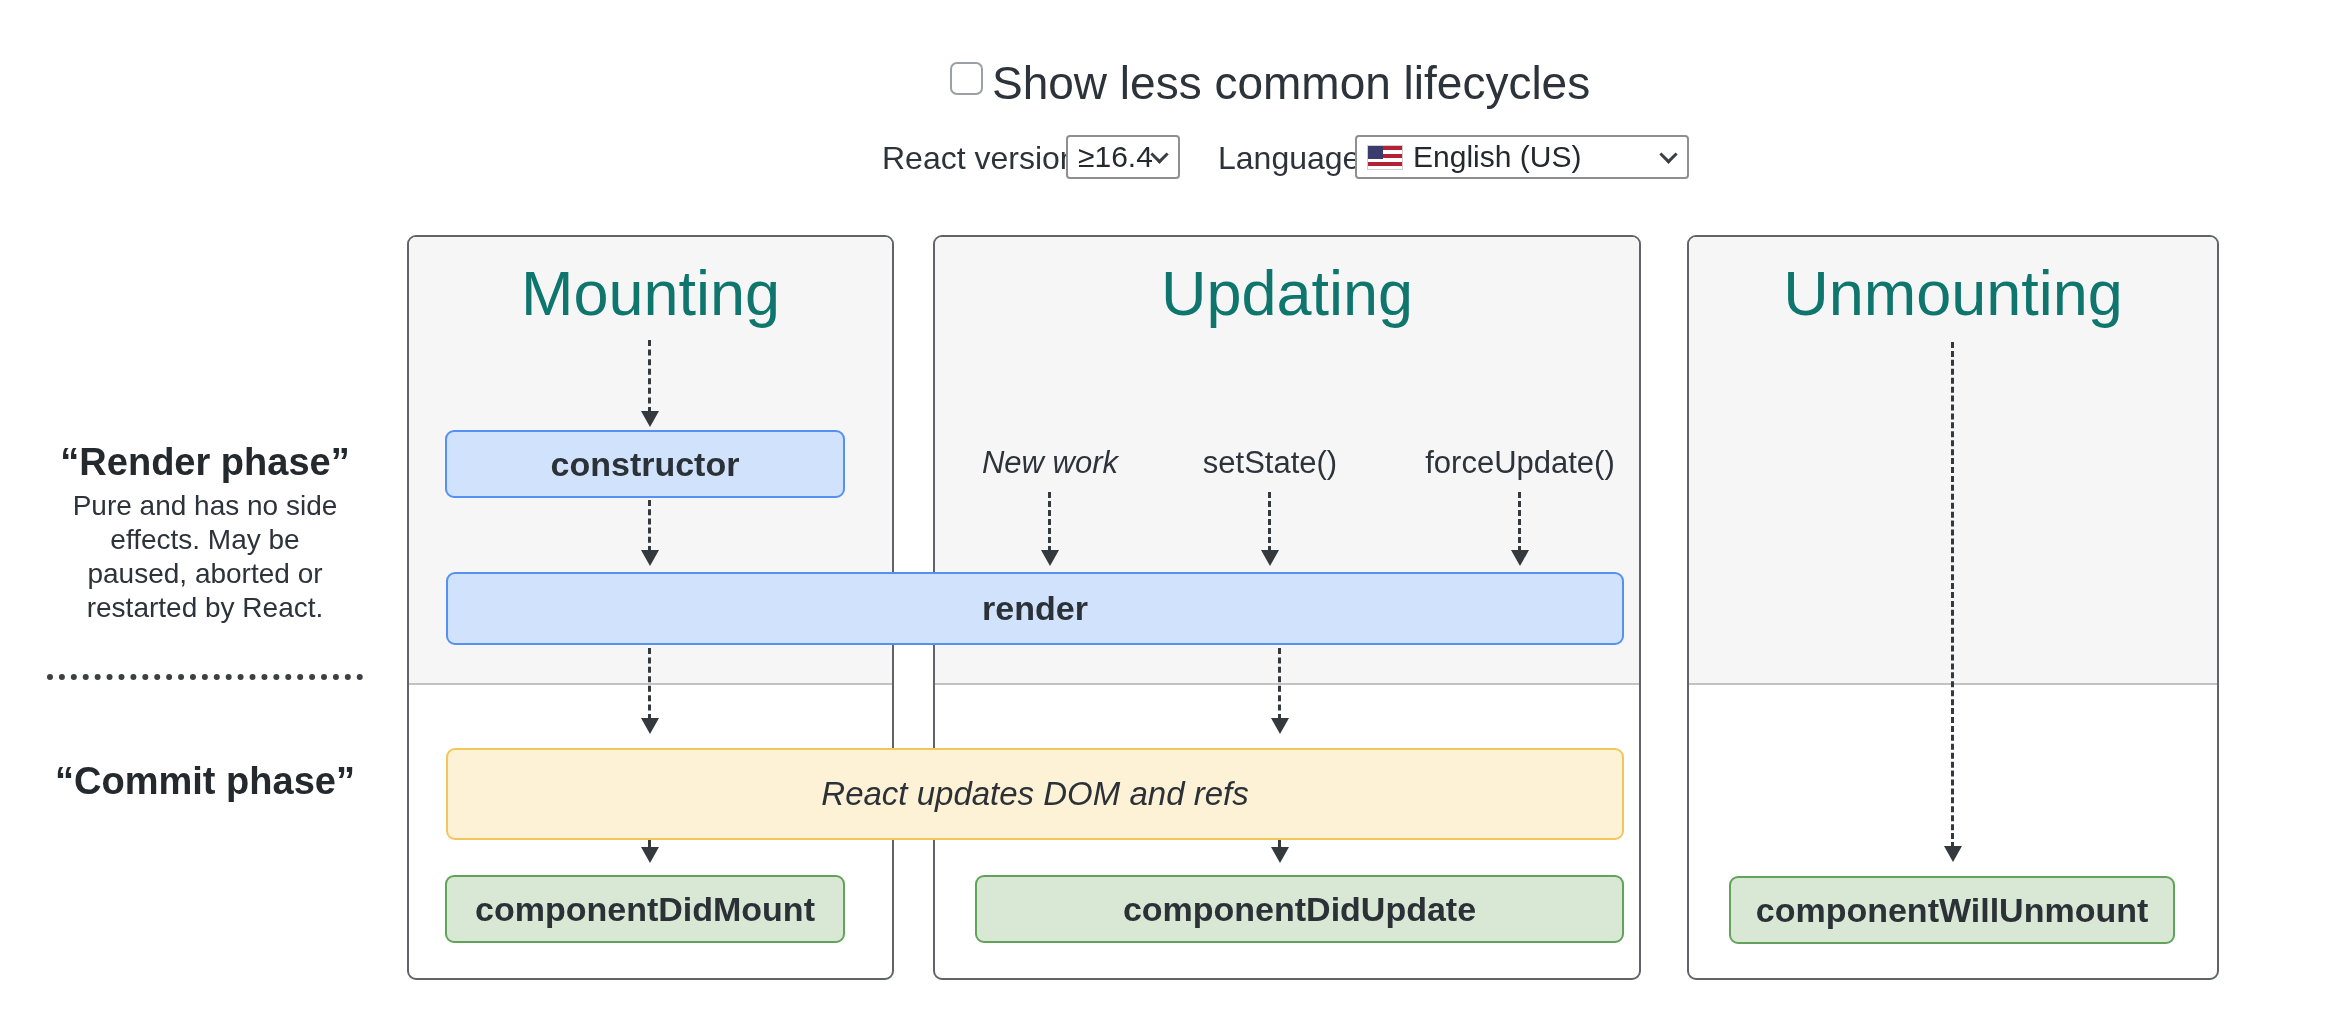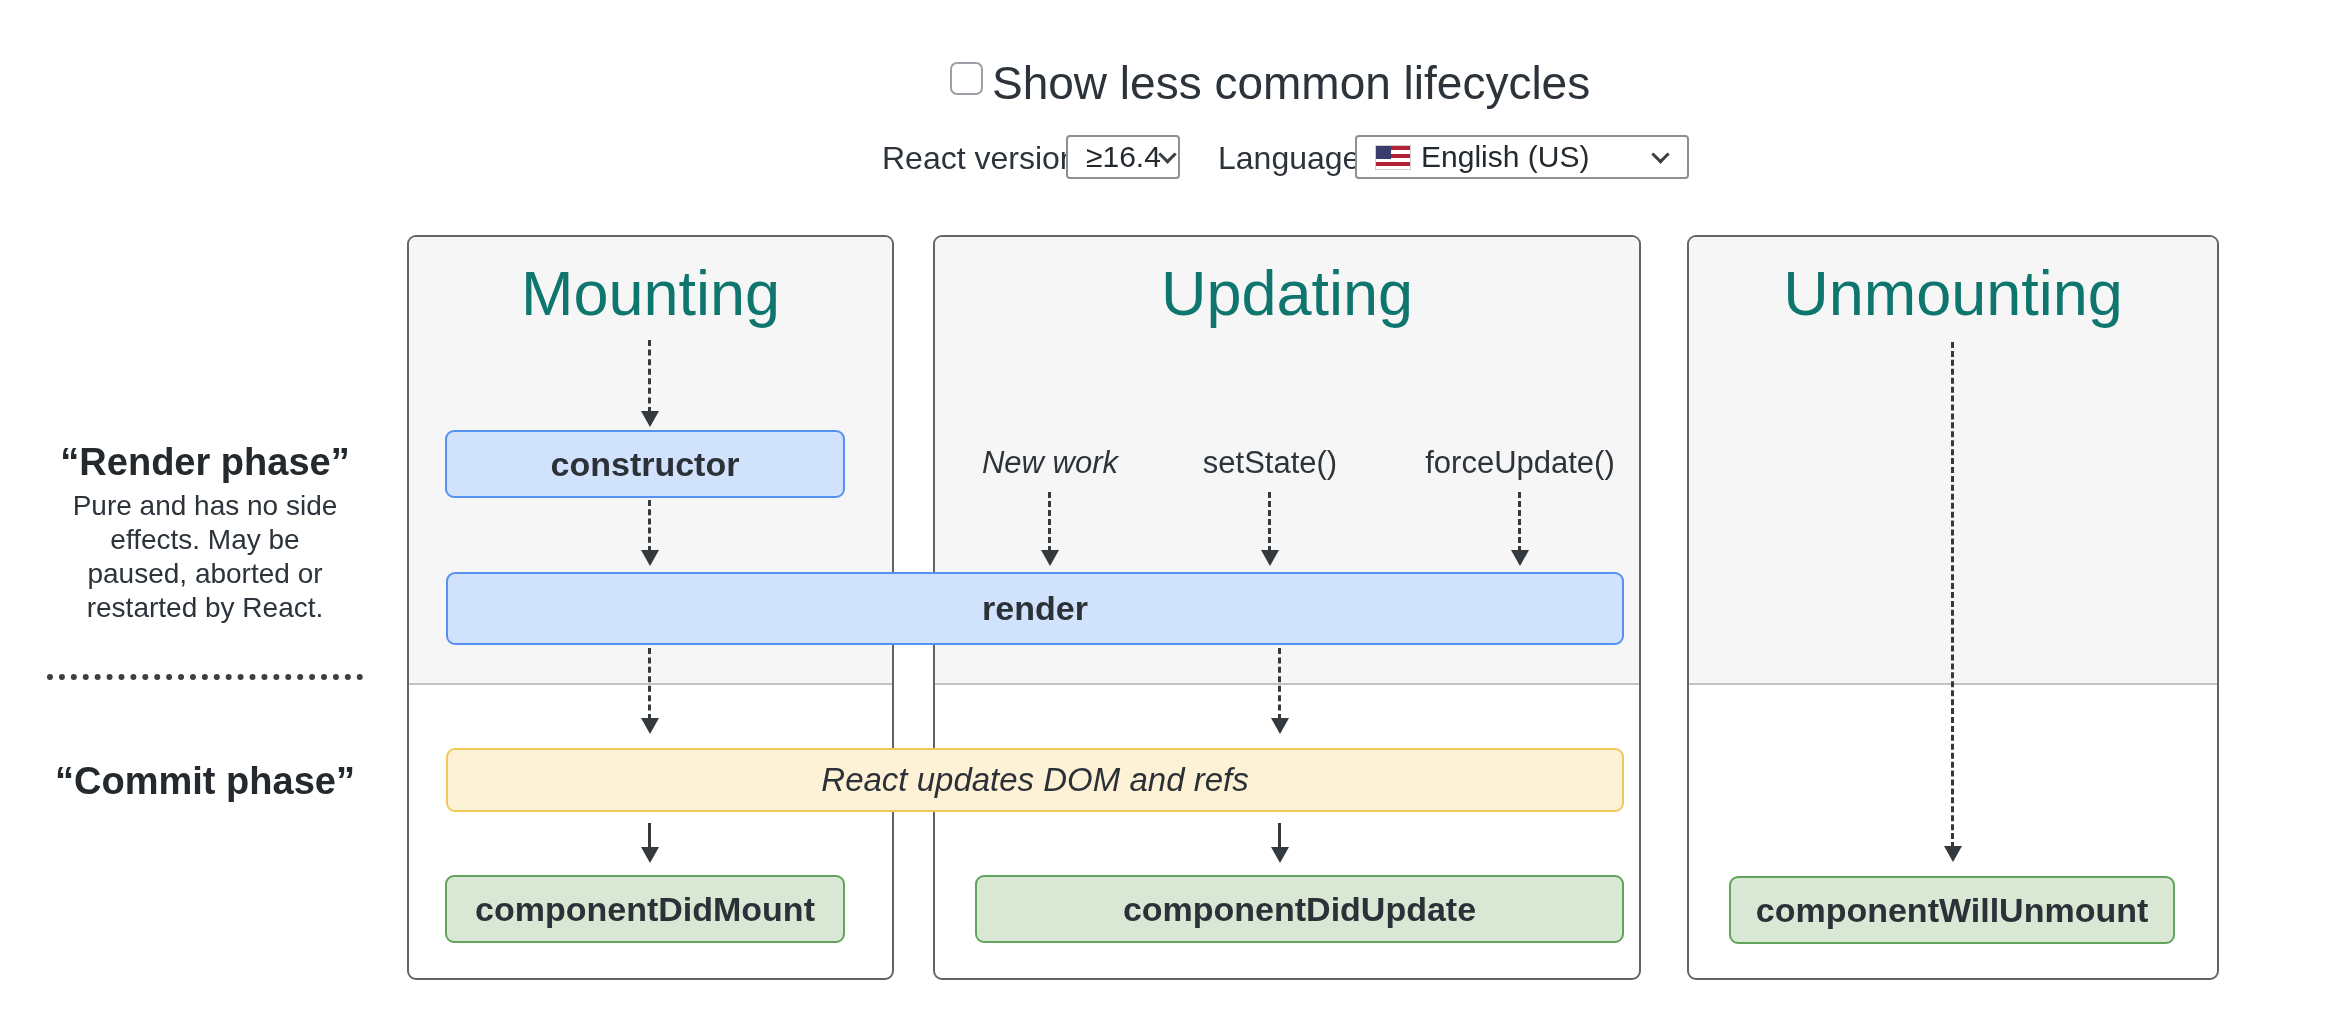--- a/index.html
+++ b/index.html
@@ -7,21 +7,21 @@
   body { font-family: "Liberation Sans", "DejaVu Sans", sans-serif; color:#2b3137; }
   #stage { position:relative; width:2340px; height:1028px; overflow:hidden; background:#fff; }
 
   
   .toggle-row { position:absolute; left:950px; top:56px; display:flex; align-items:flex-start; }
   .checkbox { width:33px; height:33px; border:2.5px solid #9aa0a6; border-radius:7px; background:#fff; margin-top:6px; }
   .toggle-label { font-size:46px; font-weight:400; color:#2d333a; margin-left:9px; white-space:nowrap; }
 
   .ctl-label { position:absolute; font-size:32px; color:#2d333a; white-space:nowrap; }
   .select { position:absolute; height:44px; background:#fff; border:2px solid #8f8f8f; border-radius:4px;
-            display:flex; align-items:center; font-size:30px; color:#24292e; padding:0 18px; }
+            display:flex; align-items:center; font-size:30px; color:#24292e; padding:0 10px; }
   .chevron { width:13px; height:13px; border-right:3px solid #3a3f44; border-bottom:3px solid #3a3f44;
              transform:rotate(45deg); margin:-6px 2px 0 auto; flex:0 0 auto; }
   .flag { position:relative; width:36px; height:25px; margin-right:10px; flex:0 0 auto;
           background:repeating-linear-gradient(180deg,#b22234 0 4px,#ffffff 4px 8px); border:1px solid #d0d0d0; }
   .flag .canton { position:absolute; left:0; top:0; width:15px; height:13px; background:#3c3b6e; }
 
   
   .phase-title { position:absolute; left:30px; width:350px; text-align:center; font-size:38px; font-weight:700; color:#24292e; }
   .phase-desc  { position:absolute; left:60px; width:290px; text-align:center; font-size:28px; line-height:34px; color:#2d333a; }
   .phase-divider { position:absolute; left:47px; top:674px; width:316px; border-top:6px dotted #3c4043; }
@@ -35,21 +35,21 @@
   #panel-unmounting { left:1687px; width:532px; }
 
   
   .lbox { position:absolute; display:flex; align-items:center; justify-content:center;
           border-radius:9px; font-size:34px; z-index:2; }
   .lbox.blue   { background:#d0e2fc; border:2.5px solid #5590f2; font-weight:700; }
   .lbox.yellow { background:#fdf1d6; border:2.5px solid #f1c65b; font-style:italic; font-weight:400; }
   .lbox.green  { background:#d9e8d4; border:2.5px solid #62a25a; font-weight:700; }
   #box-constructor { left:445px; top:430px; width:400px;  height:68px; }
   #box-render      { left:446px; top:572px; width:1178px; height:73px; }
-  #box-domrefs     { left:446px; top:748px; width:1178px; height:64px; font-size:33px;text-align:right; }
+  #box-domrefs     { left:446px; top:748px; width:1178px; height:92px; font-size:33px;text-align:right; }
   #box-didmount    { left:445px; top:875px; width:400px;  height:68px; }
   #box-didupdate   { left:975px; top:875px; width:649px;  height:68px; }
   #box-willunmount { left:1729px; top:876px; width:446px; height:68px; }
 
   
   .trigger { position:absolute; top:445px; font-size:31px; color:#2d333a; transform:translateX(-50%); white-space:nowrap; z-index:2; }
   .trigger.italic { font-style:italic; }
 
   
   .aline { position:absolute; width:0; z-index:1; }

